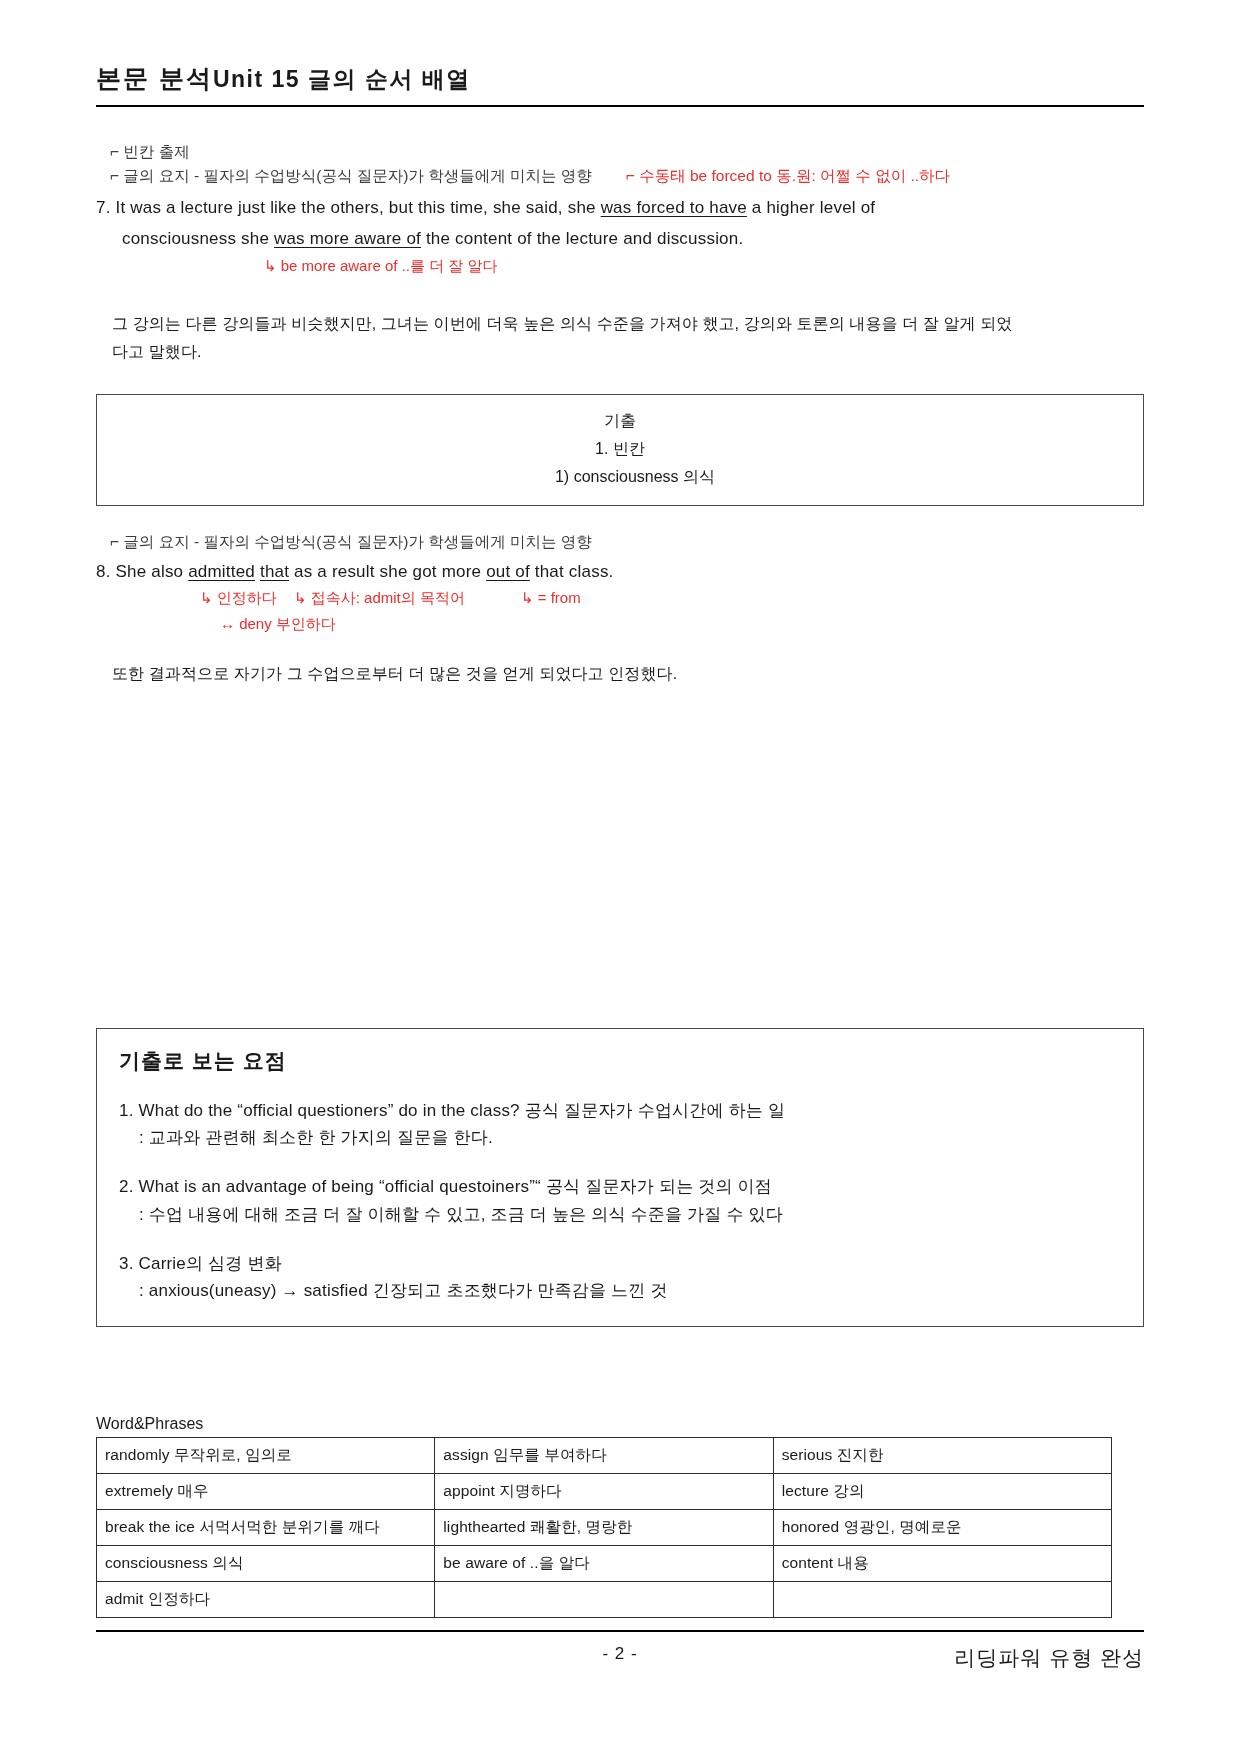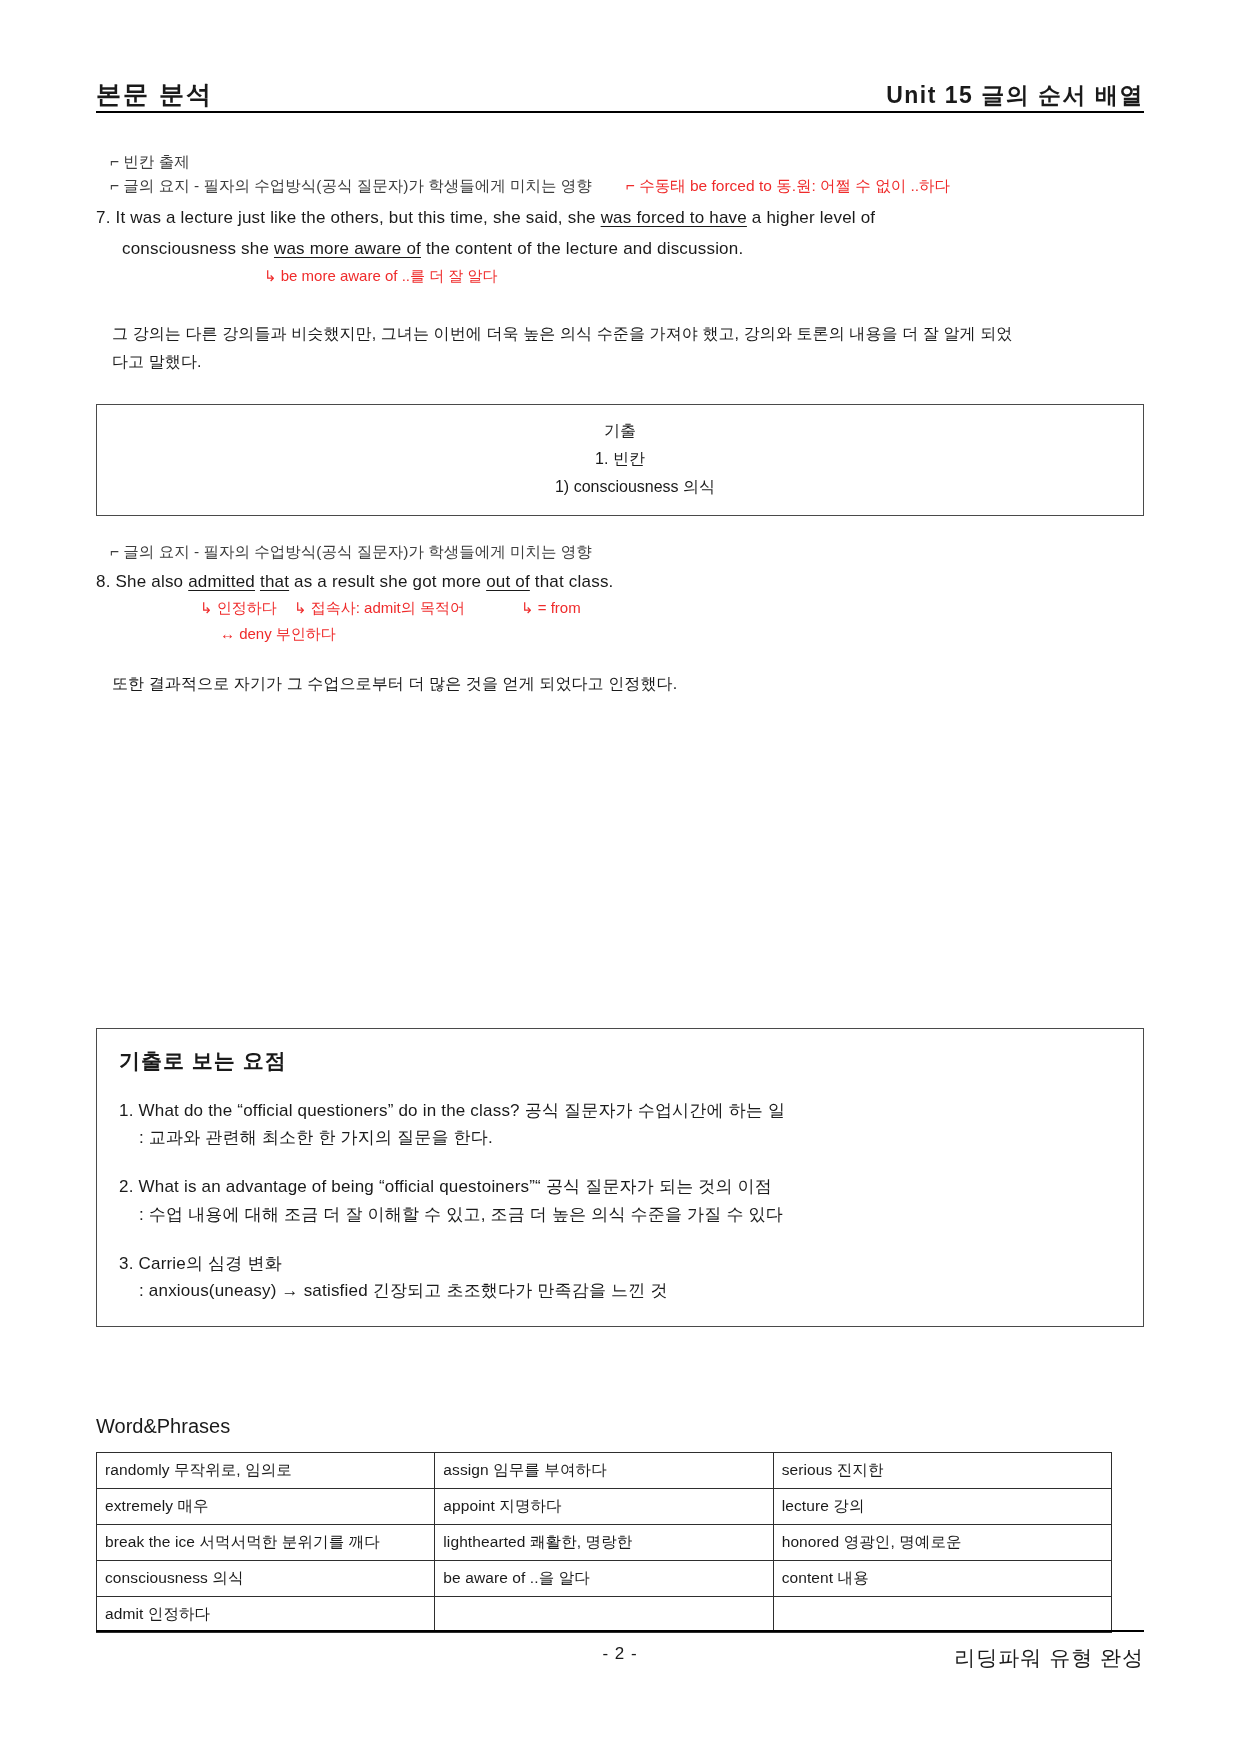--- a/index.html
+++ b/index.html
@@ -16,43 +16,43 @@
     position: relative;
     width: 1240px;
     height: 1752px;
     padding: 0;
   }
 
   
   .header {
     position: absolute;
     left: 96px;
-    top: 78px;
+    top: 62px;
     width: 1048px;
     display: flex;
     align-items: flex-end;
-    justify-content: space-between;
+    padding-bottom: 10px;
     border-bottom: 2px solid #000;
   }
   .header-left {
     font-size: 25px;
     font-weight: bold;
     letter-spacing: 2px;
   }
   .header-right {
     font-size: 23px;
     font-weight: bold;
     letter-spacing: 1.5px;
   }
 
   
   .body-area {
     position: absolute;
     left: 96px;
-    top: 150px;
+    top: 140px;
     width: 1048px;
   }
   .ann {
     font-size: 15.5px;
     color: #3d3d3d;
     line-height: 1.55;
     white-space: pre;
   }
   .ann-row {
     display: flex;
@@ -117,22 +117,22 @@
     font-size: 17px;
     line-height: 1.6;
     letter-spacing: 0.2px;
     padding-left: 20px;
   }
   .key-item { margin-bottom: 22px; }
   .key-item:last-child { margin-bottom: 0; margin-top: 12px; }
 
   
   .wp-title {
-    font-size: 20px;
-    margin-bottom: 14px;
+    font-size: 16px;
+    margin-bottom: 4px;
   }
   table.wp {
     border-collapse: collapse;
     width: 100%;
     table-layout: fixed;
   }
   table.wp td {
     border: 1px solid #2e2e2e;
     height: 36px;
     padding: 4px 8px;

